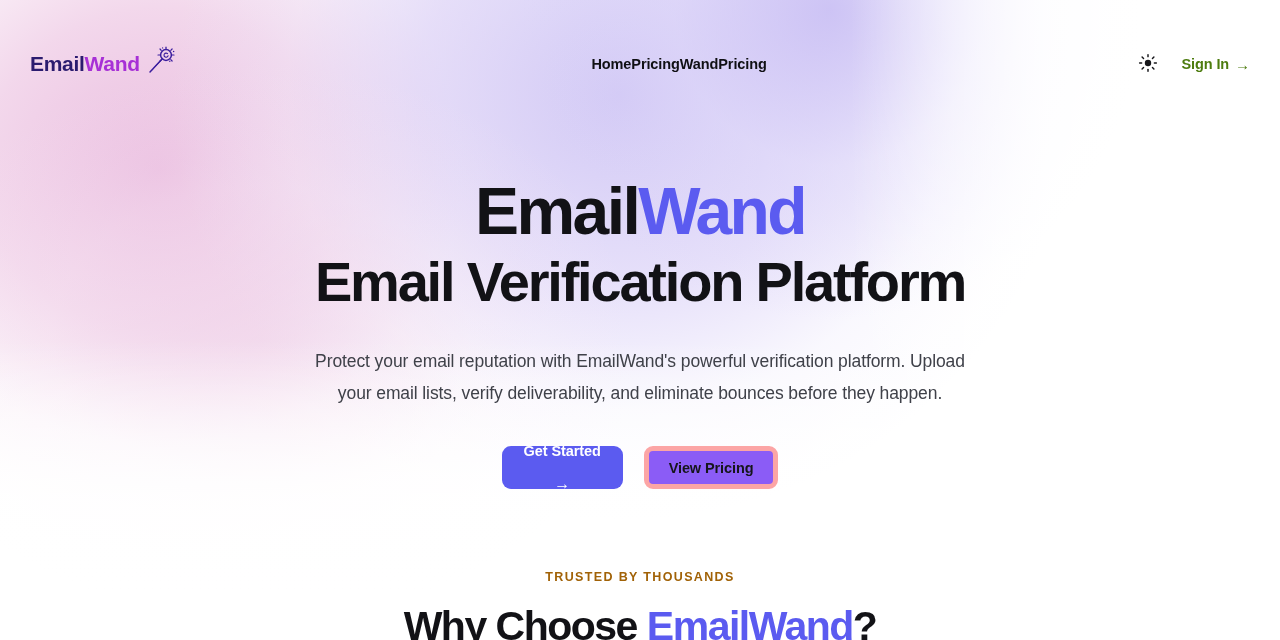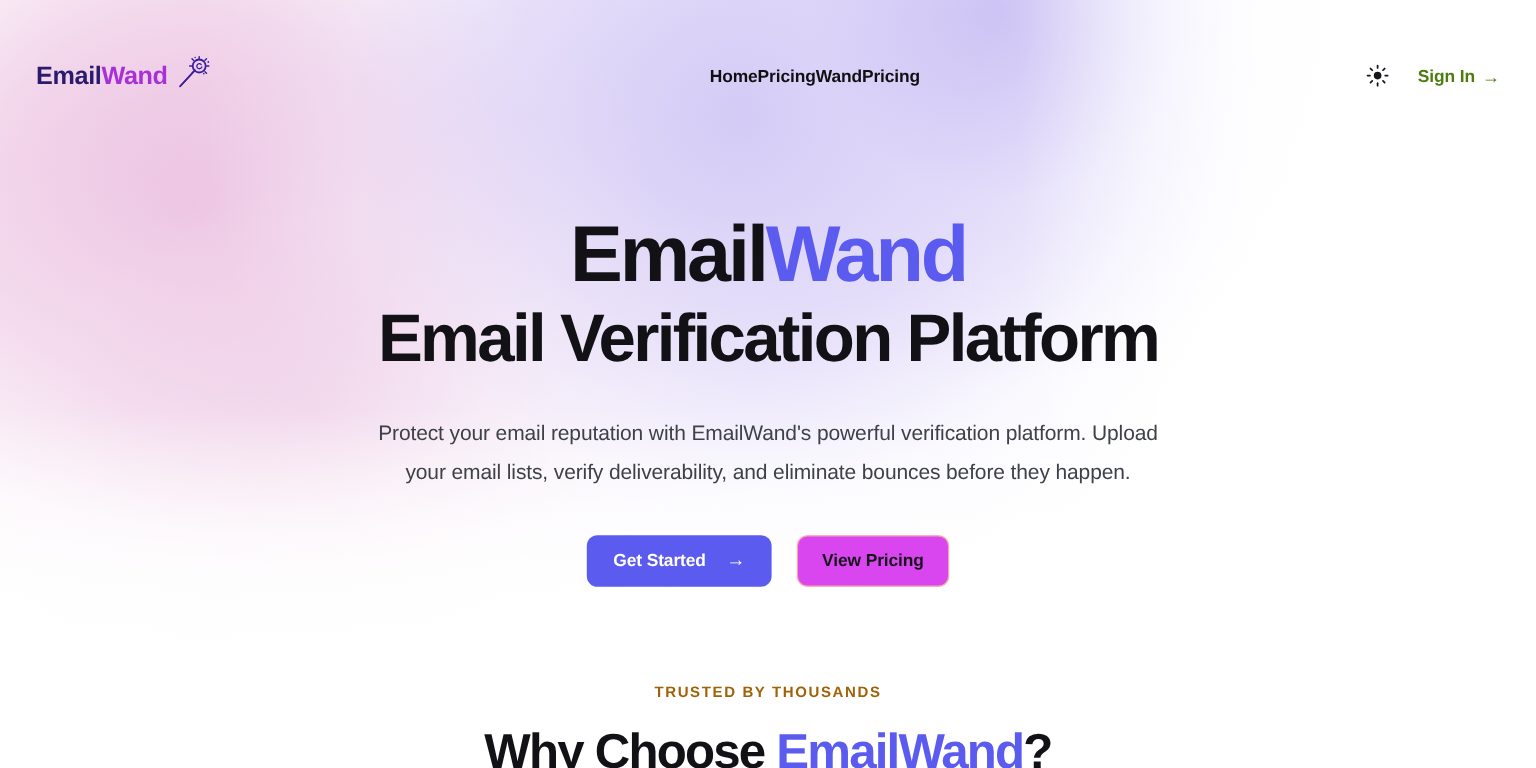--- a/index.html
+++ b/index.html
@@ -180,34 +180,35 @@
     border-radius: 9px;
     font-family: "Liberation Sans", sans-serif;
     font-size: 14.5px;
     font-weight: 600;
     letter-spacing: -0.1px;
     cursor: pointer;
     display: inline-flex;
     align-items: center;
     justify-content: center;
     white-space: nowrap;
+    flex-direction: column;
   }
   .btn-primary {
     background: #5B5BF0;
     color: #ffffff;
     border: none;
     height: 43px;
     padding: 0 22px;
     gap: 17px;
   }
   .btn-primary .arrow { font-size: 16px; line-height: 1; }
   .btn-secondary {
-    background: #d946ef;
+    background: #8b5cf6;
     color: #15151a;
-    border: 1px solid #fca5a5;
+    border: 5px solid #fca5a5;
     height: 43px;
     padding: 0 20px;
   }
 
   
   .trusted {
     margin-top: 81px;
     text-align: center;
   }
   .trusted-eyebrow {

